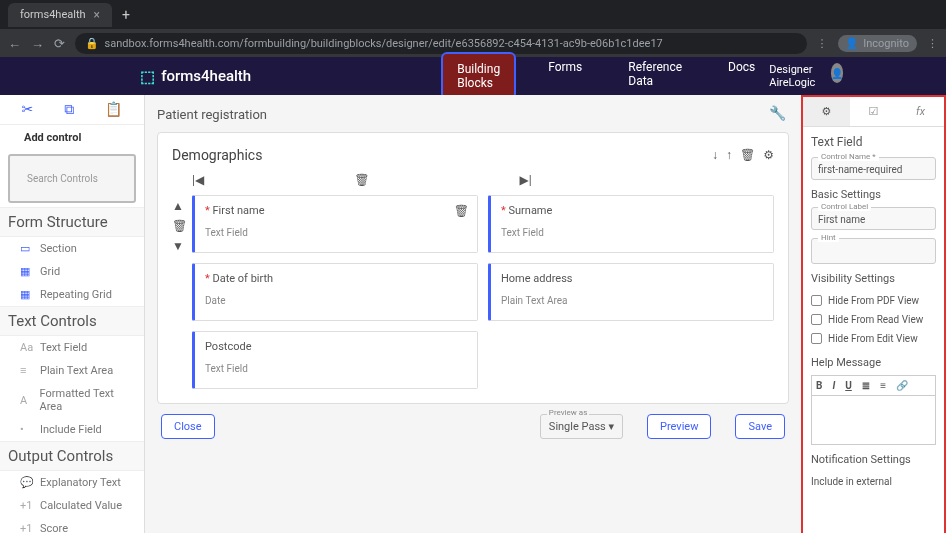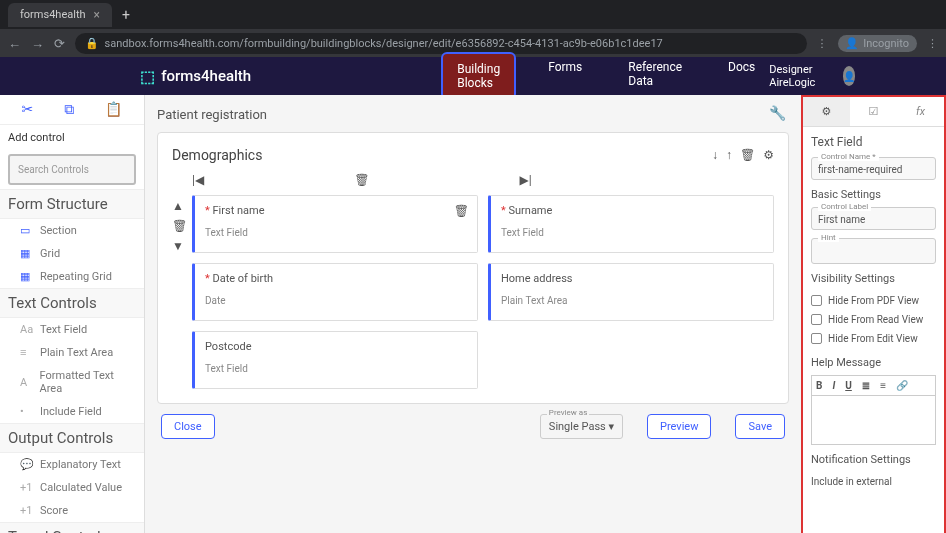--- a/index.html
+++ b/index.html
@@ -12,28 +12,28 @@
 .nav-btn{color:#9aa0a6;font-size:13px;cursor:pointer}
 .url-bar{flex:1;background:#202124;border-radius:12px;padding:4px 10px;color:#9aa0a6;font-size:11px;display:flex;align-items:center;gap:6px}
 .chrome-right{display:flex;align-items:center;gap:10px;color:#9aa0a6;font-size:11px}
 .incog{background:#5f6368;padding:2px 8px;border-radius:10px;display:flex;align-items:center;gap:4px}
 .header{background:#1e1840;height:38px;display:flex;align-items:center;padding:0 140px;color:#fff}
 .logo{font-size:15px;font-weight:500;display:flex;align-items:center;gap:6px}
 .logo-icon{color:#3ee0d0;font-weight:bold;font-size:16px}
 .nav{display:flex;gap:18px;margin-left:190px;font-size:12px}
 .nav-item{padding:8px 14px;border-radius:6px;cursor:pointer}
 .nav-item.active{border:2px solid #4060ff;background:#7f1d1d}
-.header-right{margin-left:auto;display:flex;align-items:center;gap:20px;font-size:11px}
+.header-right{margin-left:auto;display:flex;align-items:flex-start;gap:8px;font-size:11px}
 .avatar{width:20px;height:20px;border-radius:50%;background:#888;display:flex;align-items:center;justify-content:center;font-size:10px}
 .main{display:flex;background:#fff;height:446px}
 .sidebar{width:145px;background:#fff;border-right:1px solid #ddd;overflow-y:auto}
 .sb-toolbar{display:flex;justify-content:space-around;padding:6px;border-bottom:1px solid #eee}
 .sb-tool{color:#4060ff;font-size:14px;cursor:pointer}
-.sb-header{padding:6px 8px;font-size:11px;font-weight:400;color:#333}
-.sb-search{margin:4px 8px;padding:8px;border:2px solid #bbb;border-radius:3px;font-size:10px;color:#999;background:#f5f5f5}
+.sb-header{padding:6px 24px;font-size:11px;font-weight:700;color:#333}
+.sb-search{margin:4px 8px;padding:17px;border:2px solid #bbb;border-radius:3px;font-size:10px;color:#999;background:#f5f5f5}
 .sb-section{padding:5px 8px;font-size:15px;color:#555;background:#f8f8f8;border-top:1px solid #eee;border-bottom:1px solid #eee}
 .sb-item{padding:5px 8px 5px 20px;font-size:11px;color:#777;cursor:pointer;display:flex;align-items:center;gap:6px}
 .sb-icon{color:#4060ff;font-size:11px;width:14px}
 .sb-icon.gray{color:#aaa}
 .canvas{flex:1;background:#f5f5f5;padding:12px;overflow:auto;position:relative}
 .canvas-title{font-size:13px;color:#555;margin-bottom:10px}
 .canvas-tool{position:absolute;right:14px;top:10px;color:#555;font-size:14px}
 .block{background:#fff;border:1px solid #ddd;border-radius:4px;padding:14px 14px;margin-bottom:8px}
 .block-head{display:flex;justify-content:space-between;align-items:center;margin-bottom:8px}
 .block-title{font-size:14px;color:#444}

